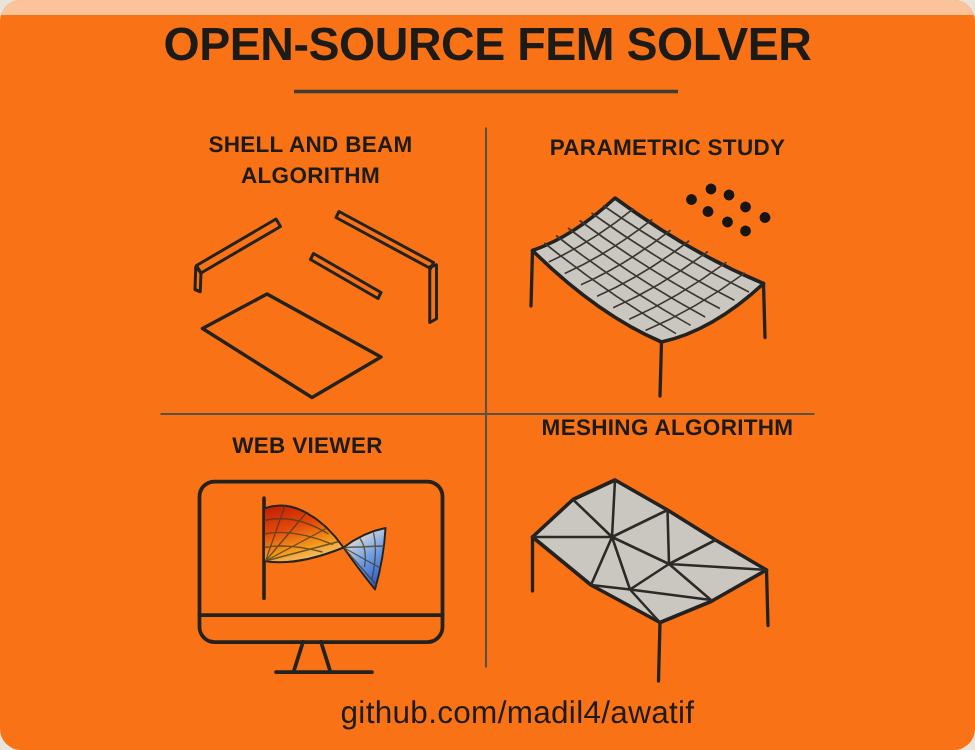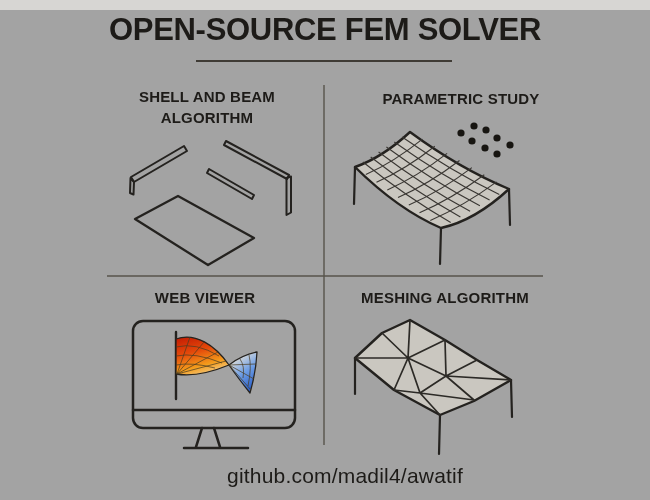--- a/index.html
+++ b/index.html
@@ -1,44 +1,45 @@
 <!DOCTYPE html>
 <html><head>
 <meta charset="utf-8">
 <style>
   html,body{margin:0;padding:0;background:#e8e4dc;}
   .poster{
     position:relative;
     width:650px;height:500px;
-    background:#a3a3a3;
+    background:#f97316;
     font-family:"Liberation Sans","DejaVu Sans",sans-serif;
     color:#23211d;
     overflow:hidden;
+    border-radius:14px;
   }
   .poster::before{
     content:"";position:absolute;left:0;top:0;width:650px;height:10px;
     background:#faf8f4;opacity:.6;
   }
   .page-title{
     position:absolute;left:0;top:12px;width:650px;
     text-align:center;
     font-size:31px;font-weight:bold;letter-spacing:-0.3px;
     color:#1d1b18;
   }
   .q-label{
     position:absolute;width:240px;
     text-align:center;
     font-size:15px;font-weight:bold;letter-spacing:0.2px;
     line-height:21px;
     color:#1d1b18;
   }
   .q-label.q1{left:87px;top:86px;}
-  .q-label.q2{left:341px;top:88px;}
+  .q-label.q2{left:325px;top:88px;}
   .q-label.q3{left:85px;top:287px;}
-  .q-label.q4{left:325px;top:287px;}
+  .q-label.q4{left:325px;top:275px;}
   .footer-url{
     position:absolute;left:0;top:464px;width:650px;
     text-align:center;
     font-size:21px;font-weight:normal;letter-spacing:0.2px;
     color:#1d1b18;
     margin-left:20px;
   }
   svg.art{position:absolute;left:0;top:0;}
 </style>
 </head>

